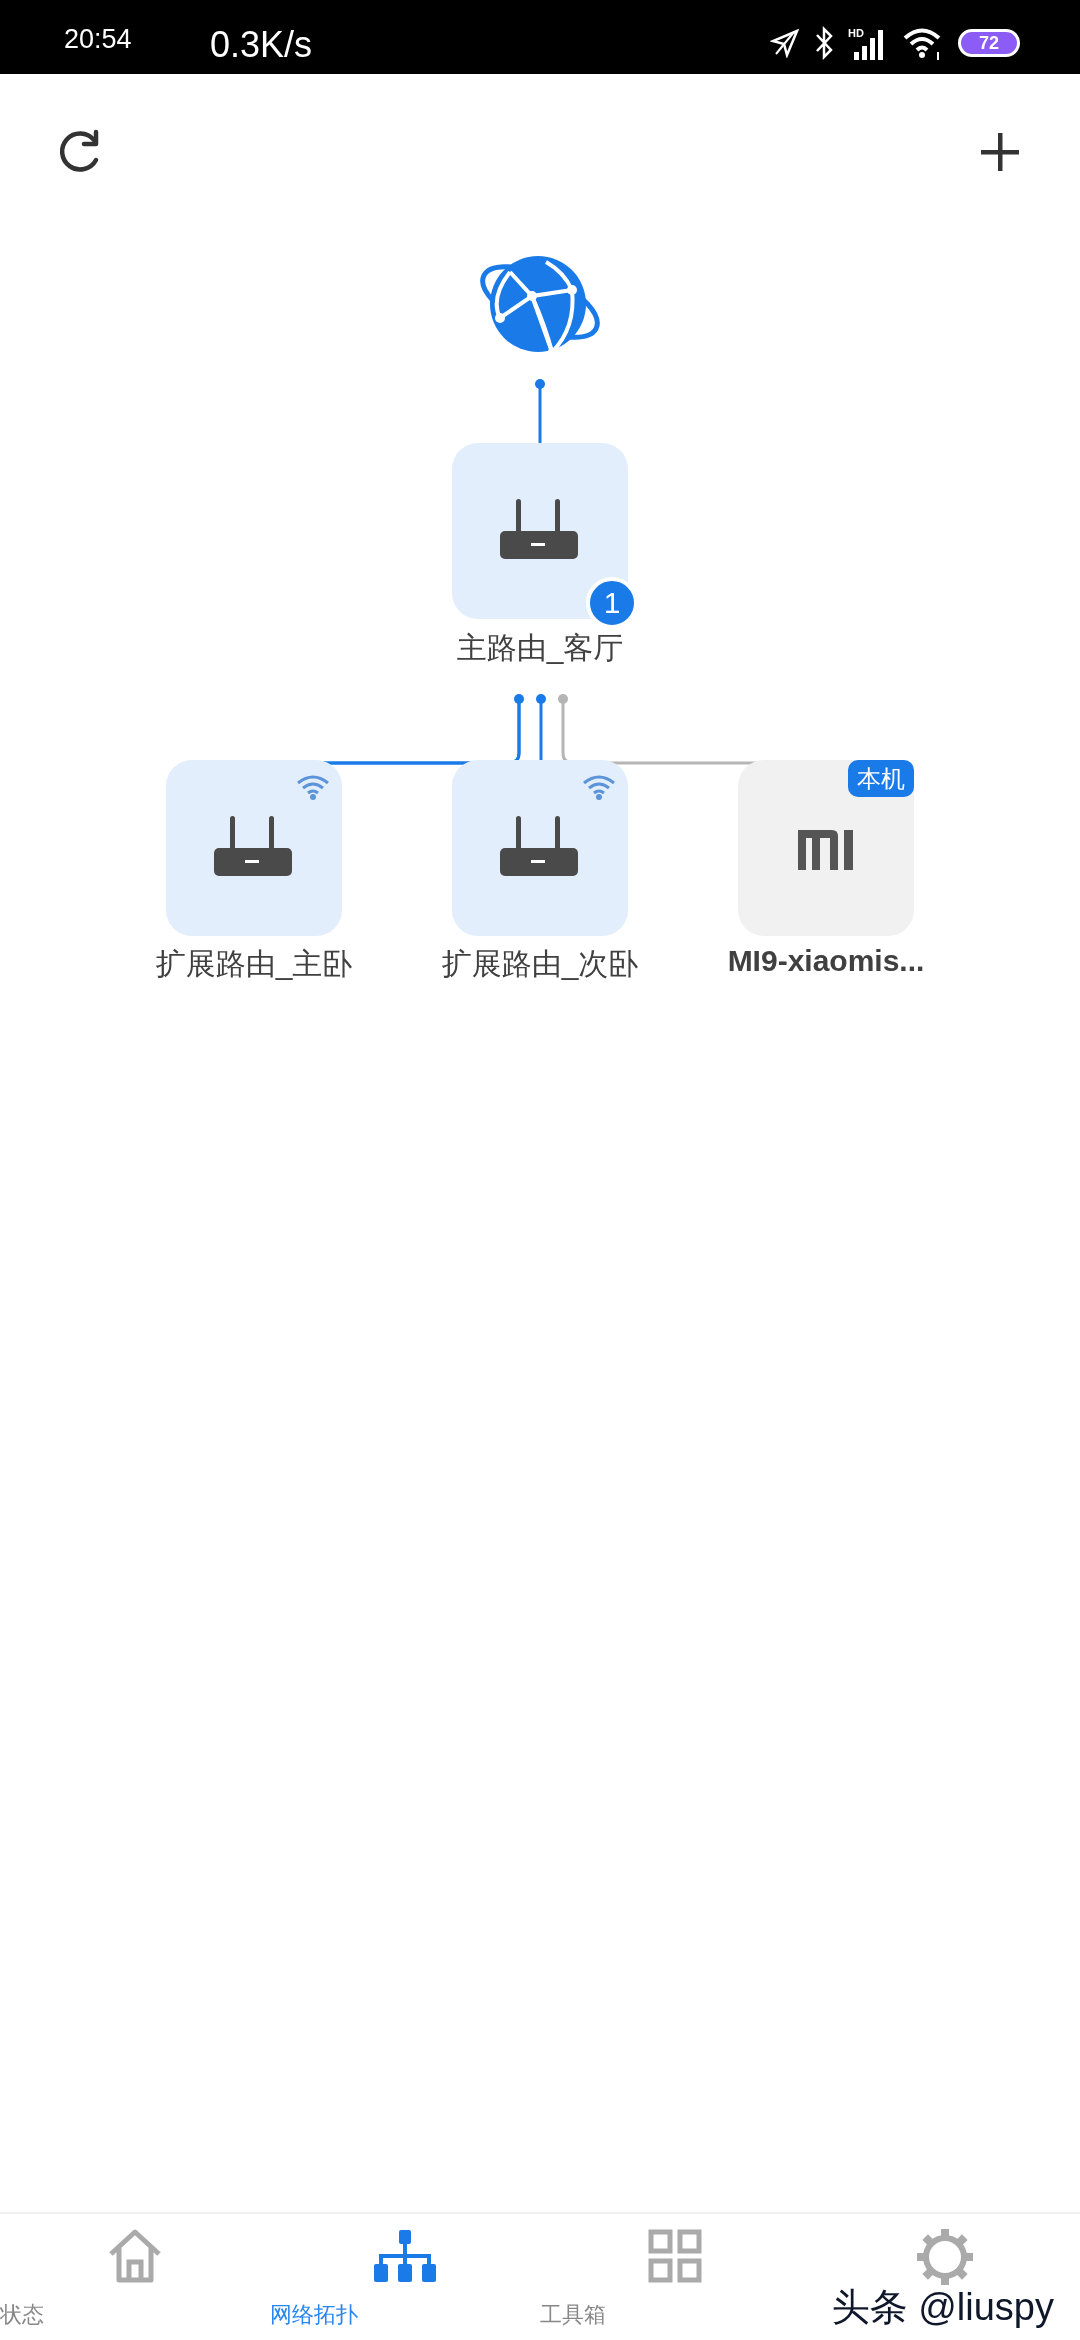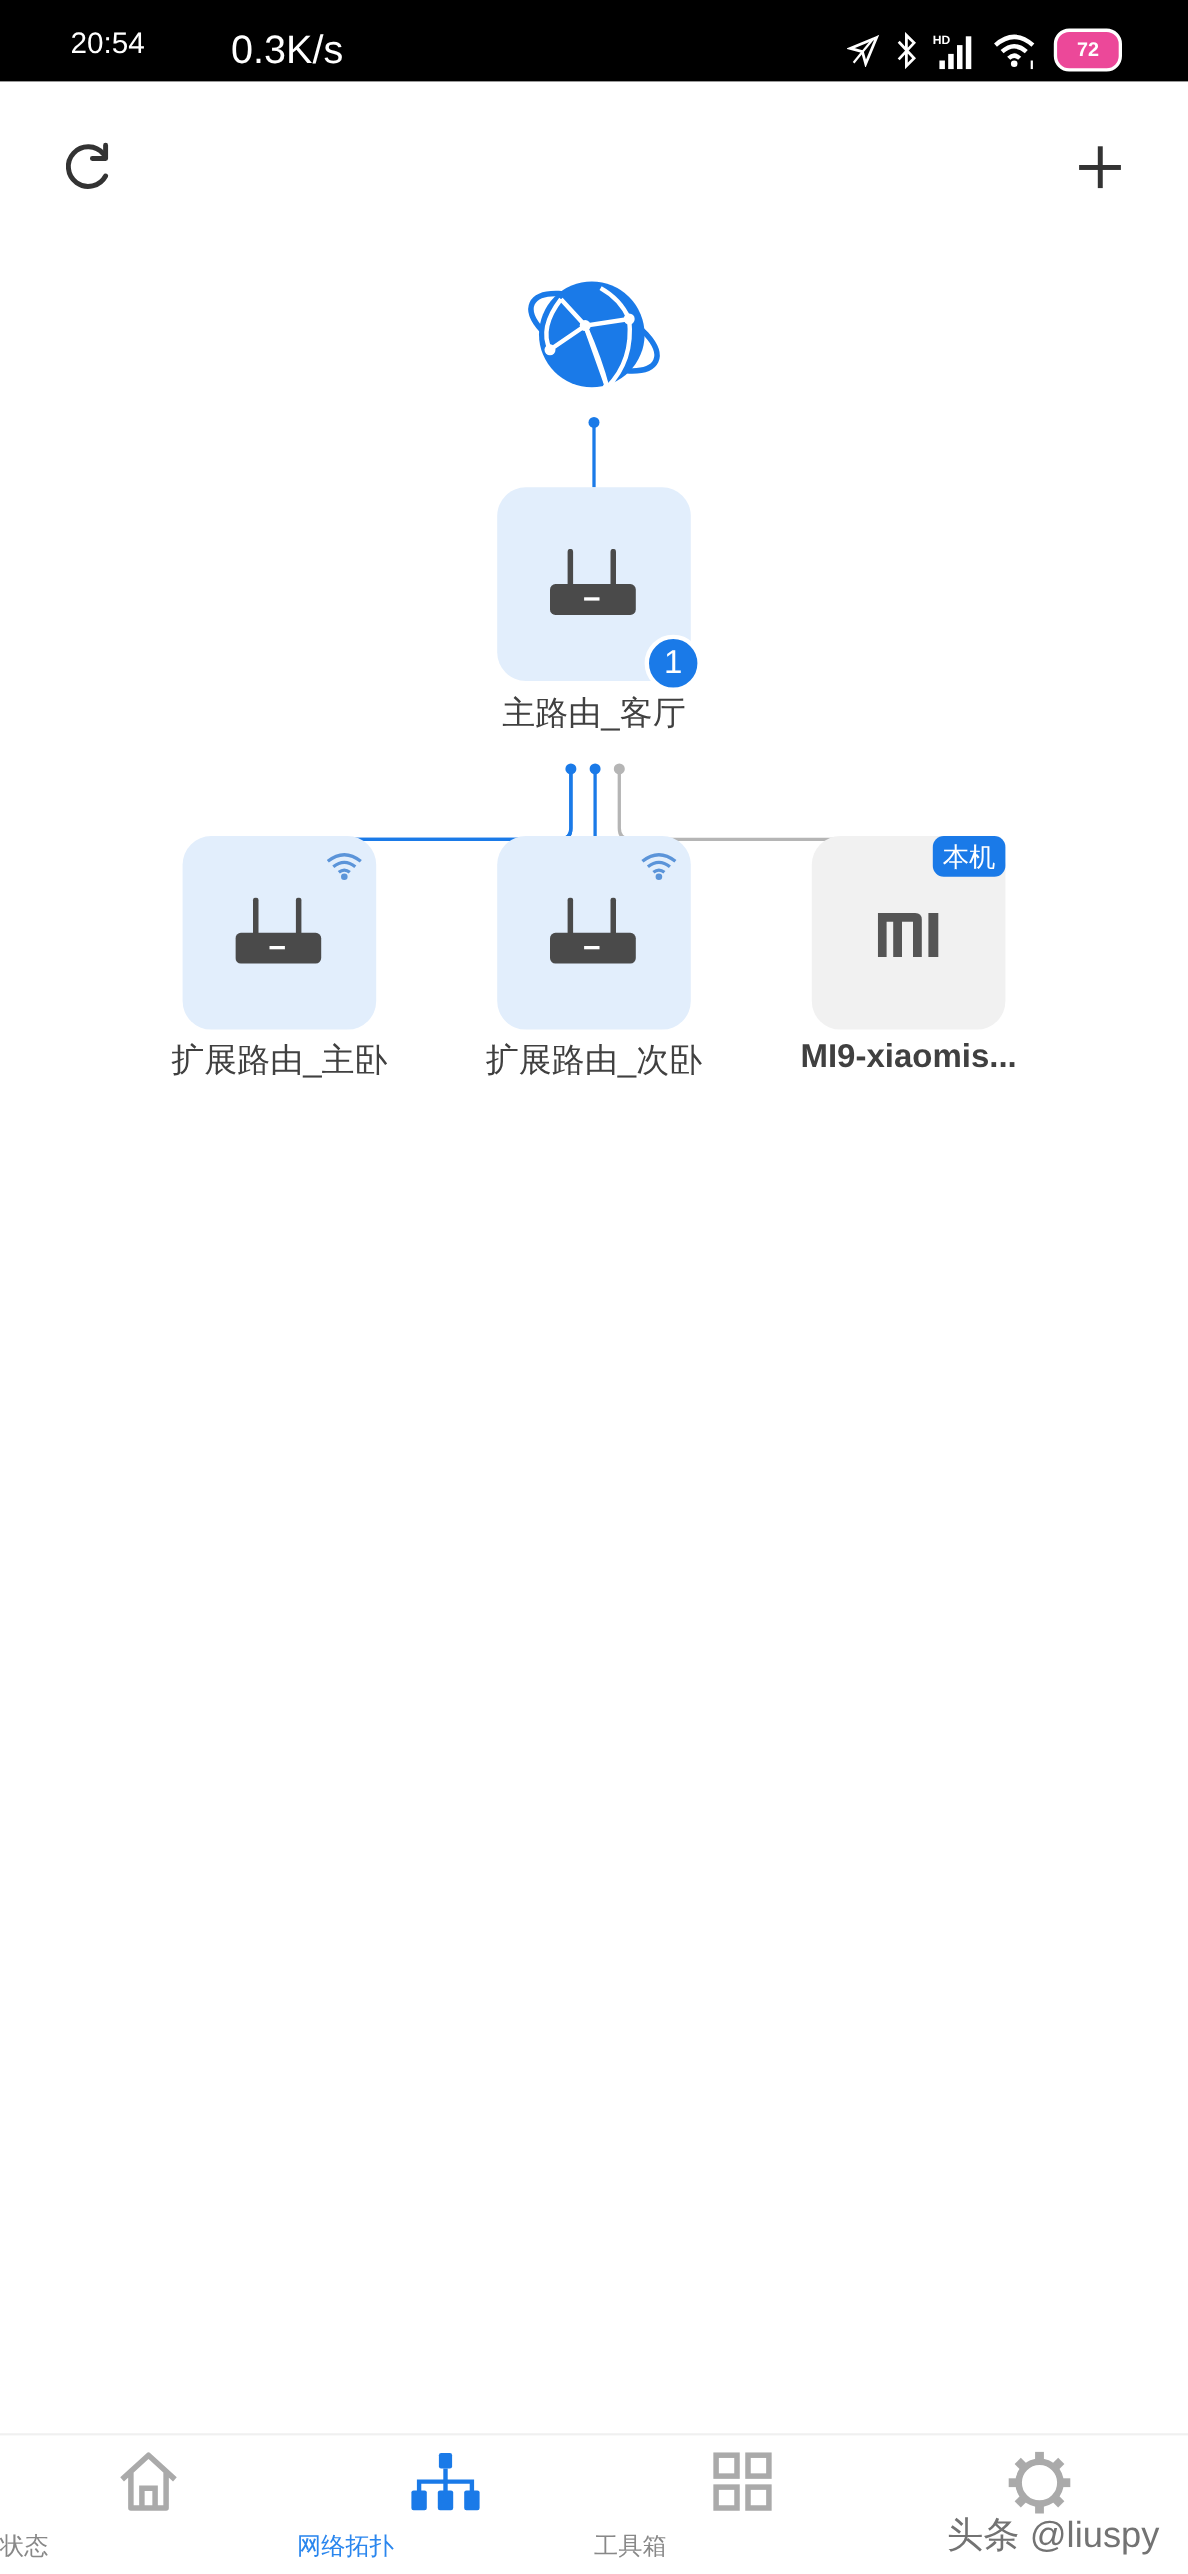--- a/index.html
+++ b/index.html
@@ -1,35 +1,35 @@
 <!DOCTYPE html>
 <html><head>
 <meta charset="utf-8">
 <style>
   html, body { margin:0; padding:0; }
   body { width:1080px; height:2340px; background:#ffffff; position:relative; overflow:hidden; font-family:"DejaVu Sans","Liberation Sans",sans-serif; }
   .statusbar { position:absolute; left:0; top:0; width:1080px; height:74px; background:#000; color:#fff; }
   .sb-time { position:absolute; left:64px; top:24px; font-size:27px; font-family:"Liberation Sans",sans-serif; }
   .sb-speed { position:absolute; left:210px; top:24px; font-size:36px; font-family:"Liberation Sans",sans-serif; }
   .sb-icons { position:absolute; right:60px; top:26px; display:flex; align-items:center; gap:14px;text-align:right; }
-  .battery { width:62px; height:39px; border:3px solid #fff; border-radius:14px; display:flex; align-items:center; justify-content:center; font-size:18px; font-weight:bold; box-sizing:border-box; background:#ec4899; color:#fff; font-family:"Liberation Sans",sans-serif; }
+  .battery { width:62px; height:28px; border:3px solid #fff; border-radius:14px; display:flex; align-items:center; justify-content:center; font-size:18px; font-weight:bold; box-sizing:border-box; background:#8b5cf6; color:#fff; font-family:"Liberation Sans",sans-serif; }
   .topbtn { position:absolute; width:60px; height:60px; display:flex; align-items:center; justify-content:center; }
   .node { position:absolute; width:176px; height:176px; border-radius:26px; }
   .node.router { background:#e2eefc; }
   .node.device { background:#f1f1f1; }
   .node-label { position:absolute; width:260px; text-align:center; font-size:30px; color:#404040; font-family:"Liberation Sans",sans-serif; }
   .node-label.bold { font-weight:bold; }
   .count-badge { position:absolute; width:44px; height:44px; border-radius:50%; background:#1a7ae8; color:#fff; border:4px solid #fff; font-size:30px; display:flex; align-items:center; justify-content:center; font-family:"Liberation Sans",sans-serif; }
   .self-badge { position:absolute; height:37px; padding:0 9px; border-radius:10px; background:#1a7ae8; color:#fff; font-size:24px; display:flex; align-items:center; }
   .tabbar { position:absolute; left:0; top:2212px; width:1080px; height:128px; border-top:2px solid #f0f0f0; background:#fff; }
   .tab { position:absolute; top:0; width:270px; height:128px; }
   .tab .ticon { position:absolute; left:50%; top:14px; transform:translateX(-50%); }
   .tab .tlabel { position:absolute; left:0; width:100%; top:86px; text-align:left; font-size:22px; color:#888; }
   .tab.active .tlabel { color:#2a86ee; }
-  .watermark { position:absolute; right:26px; top:2282px; font-size:33px; color:#737373; text-shadow:0 0 3px #fff, 0 0 3px #fff; font-family:"Liberation Sans",sans-serif; }
+  .watermark { position:absolute; right:26px; top:2282px; font-size:38px; color:#0f172a; text-shadow:0 0 3px #fff, 0 0 3px #fff; font-family:"Liberation Sans",sans-serif; }
 </style>
 </head>
 <body>
 
 <div class="statusbar">
   <span class="sb-time">20:54</span>
   <span class="sb-speed">0.3K/s</span>
   <div class="sb-icons">
     <svg width="30" height="30" viewBox="0 0 30 30">
         <path d="M27 3 L3 13 L14 16 L17 27 Z" fill="none" stroke="#fff" stroke-width="2.5"></path>

